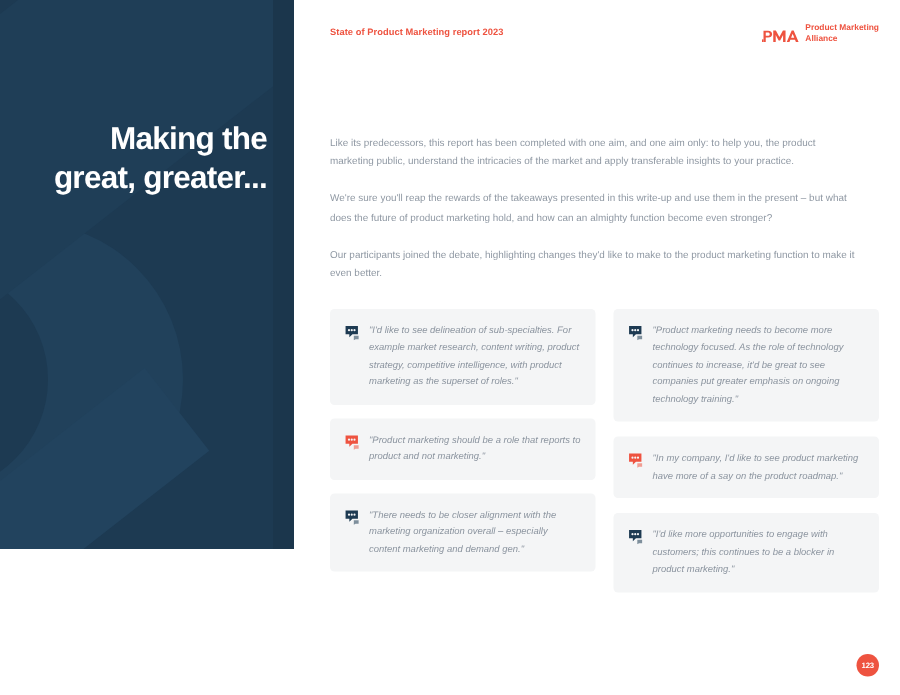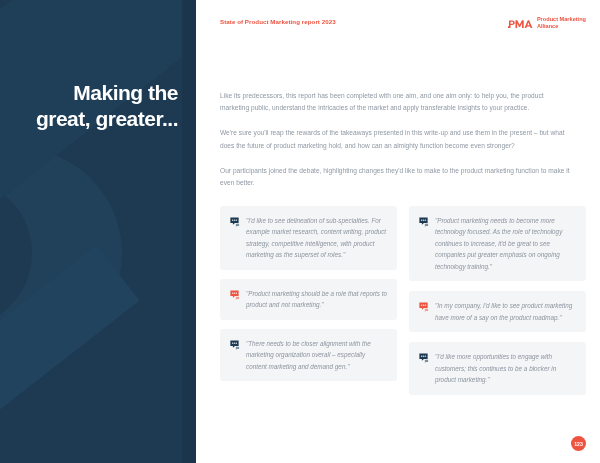--- a/index.html
+++ b/index.html
@@ -20,21 +20,21 @@
     width: 600px;
     height: 463px;
     background: #ffffff;
     display: flex;
   }
 
   
   .left-panel {
     position: relative;
     width: 196px;
-    height: 463px;
+    height: 366px;
     background: #1d3a52;
     overflow: hidden;
     flex: 0 0 196px;
   }
   .deco {
     position: absolute;
     pointer-events: none;
   }
   .deco-band-1 {
     width: 330px;

